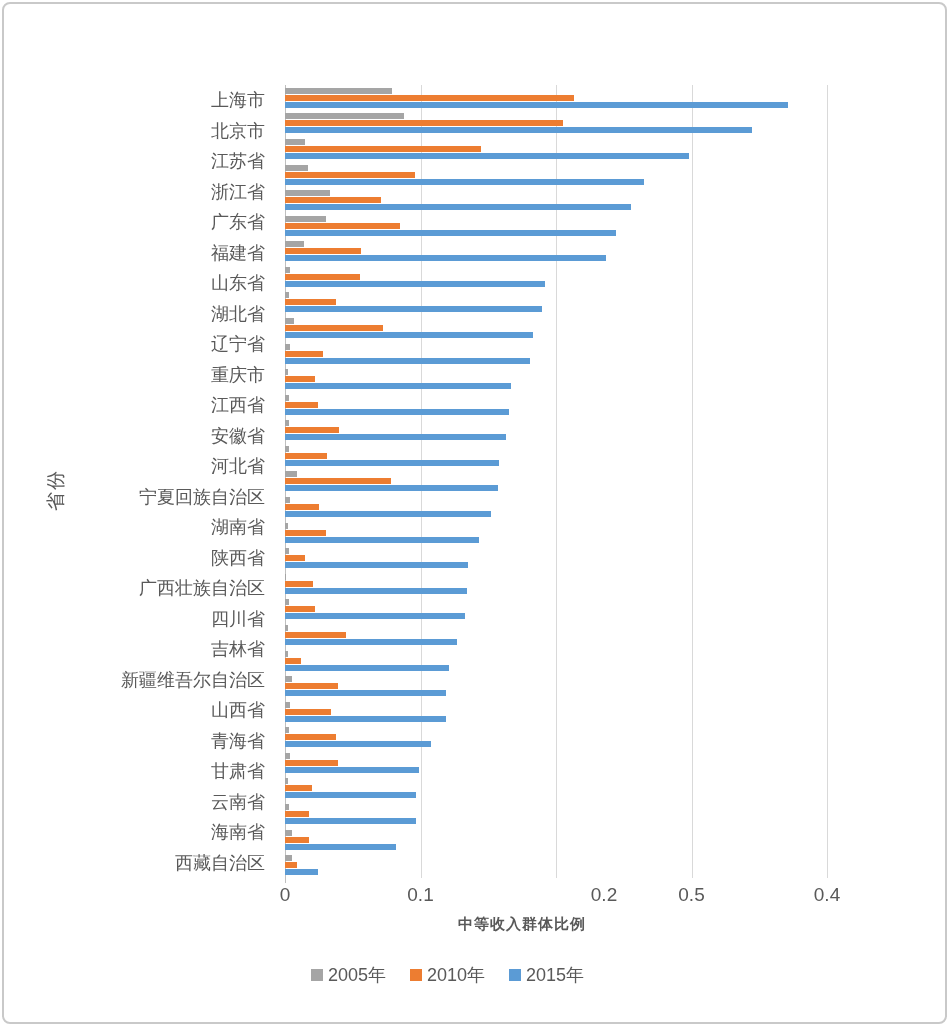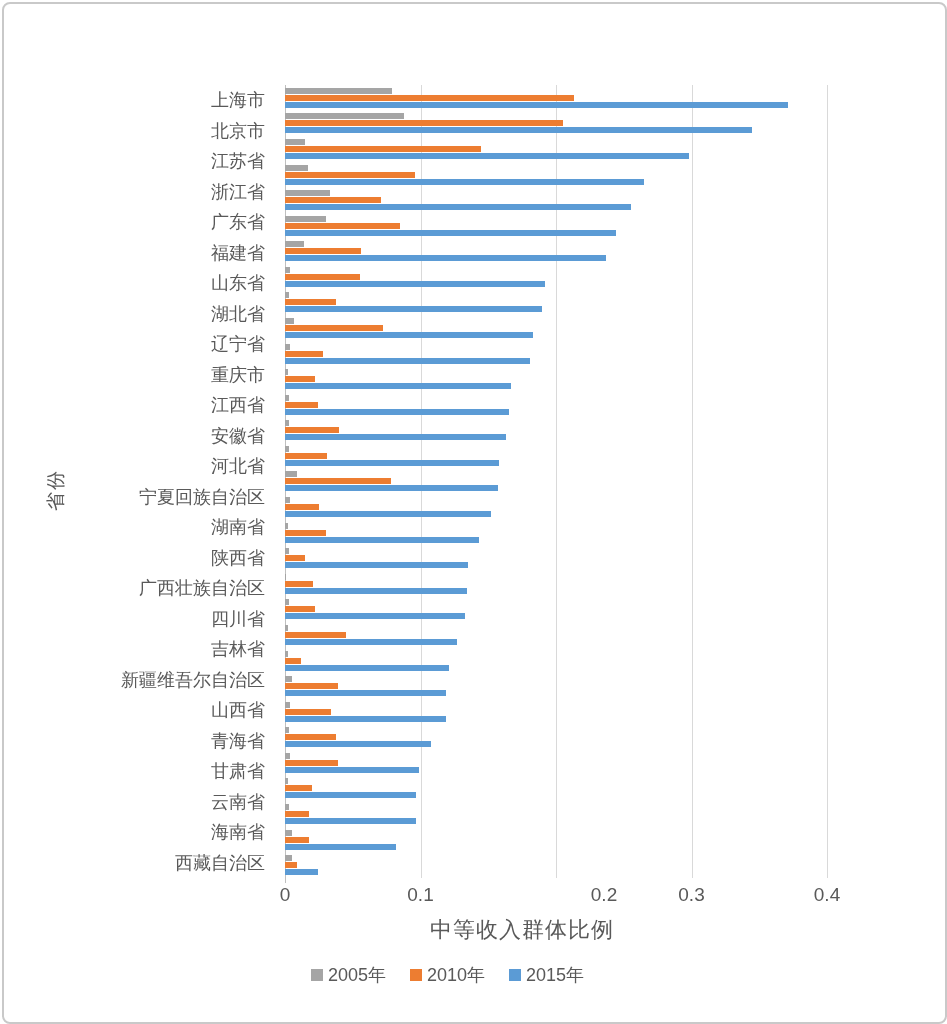--- a/index.html
+++ b/index.html
@@ -19,21 +19,21 @@
 
   .labels-col { position:absolute; left:0; top:85px; width:274px; height:793px;
                 display:flex; flex-direction:column; }
   .cat-label { flex:1; display:flex; align-items:center; justify-content:flex-end;
                padding-right:9px; font-size:18px; color:#595959; white-space:nowrap; }
 
   .x-ticks { position:absolute; left:285px; top:884px; width:542px; height:24px; }
   .x-tick { position:absolute; transform:translateX(-50%); font-size:19px; color:#595959; }
 
   .x-title { position:absolute; left:522px; top:915px; transform:translateX(-50%);
-             font-size:22px; color:#595959; letter-spacing:1px; white-space:nowrap; }
+             font-size:15px; color:#595959; letter-spacing:1px; white-space:nowrap;font-weight:bold; }
   .y-title { position:absolute; left:20px; top:477px; width:72px; text-align:center;
              transform:rotate(-90deg); font-size:19px; color:#595959; letter-spacing:2px; }
 
   .legend { position:absolute; left:0; top:963px; width:947px;
             display:flex; justify-content:center; gap:24px; transform:translateX(-26px); }
   .legend-item { display:flex; align-items:center; gap:5px; }
   .legend-swatch { width:12px; height:12px; display:inline-block; }
   .legend-label { font-size:18px; color:#595959; }
 </style>
 </head>
@@ -238,21 +238,21 @@
           <div class="bar" style="width: 2.25%; background: rgb(237, 125, 49);"></div>
           <div class="bar" style="width: 6%; background: rgb(91, 155, 213);"></div>
         </div>
       </div>
   </div>
 
   <div class="x-ticks" id="xticks">
       <div class="x-tick" style="left: 0px;">0</div>
       <div class="x-tick" style="left: 135.5px;">0.1</div>
       <div class="x-tick" style="left: 271px; margin-left: 48px;">0.2</div>
-      <div class="x-tick" style="left: 406.5px;">0.3</div>
+      <div class="x-tick" style="left: 406.5px;">0.5</div>
       <div class="x-tick" style="left: 542px;">0.4</div>
     </div>
 
   <div class="x-title">中等收入群体比例</div>
 
   <div class="legend" id="legend">
       <div class="legend-item">
         <span class="legend-swatch" style="background: rgb(165, 165, 165);"></span>
         <span class="legend-label">2005年</span>
       </div>

